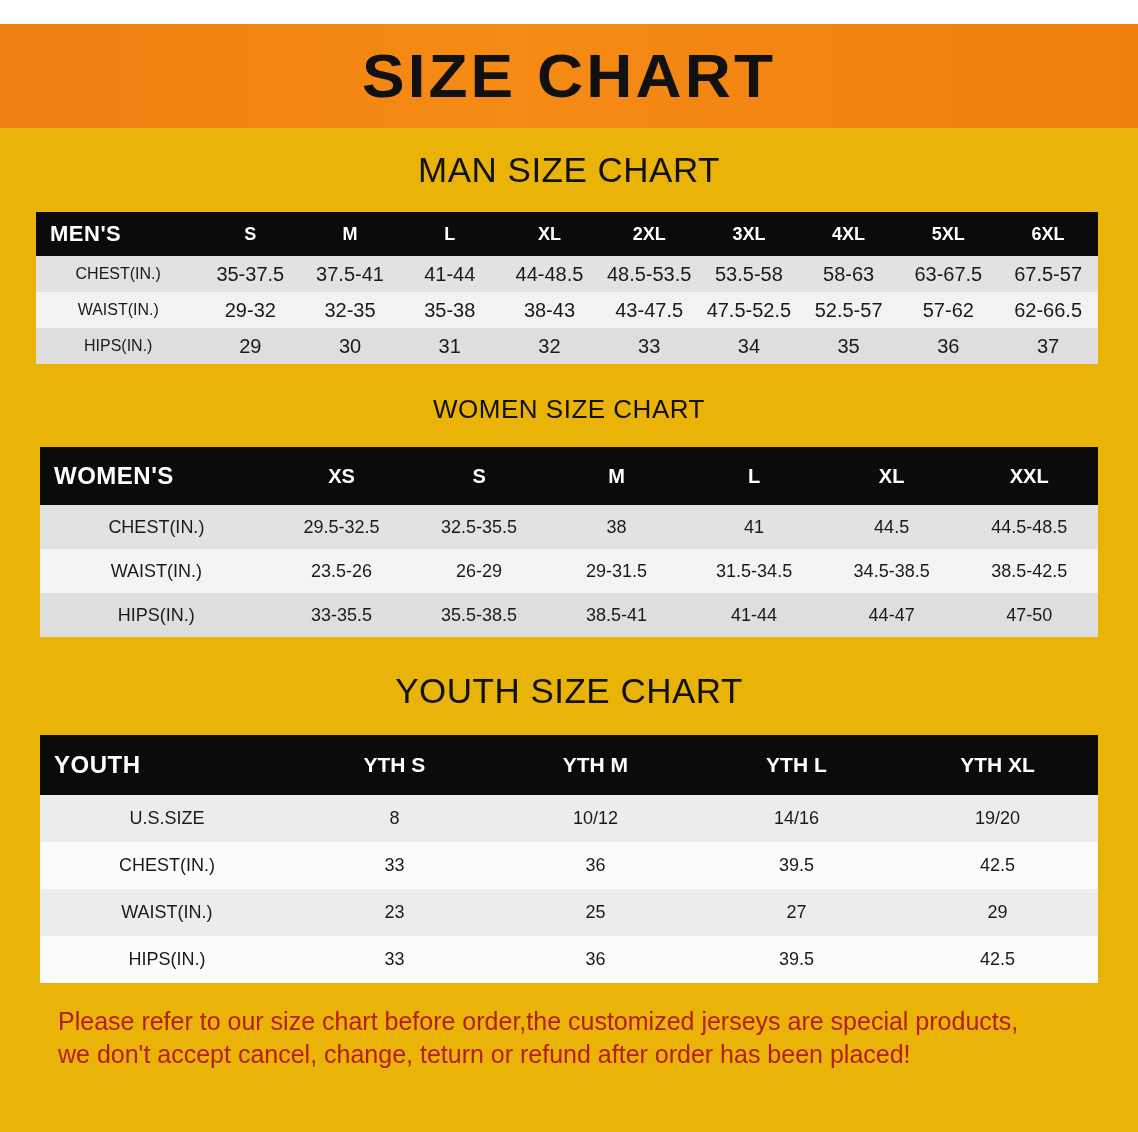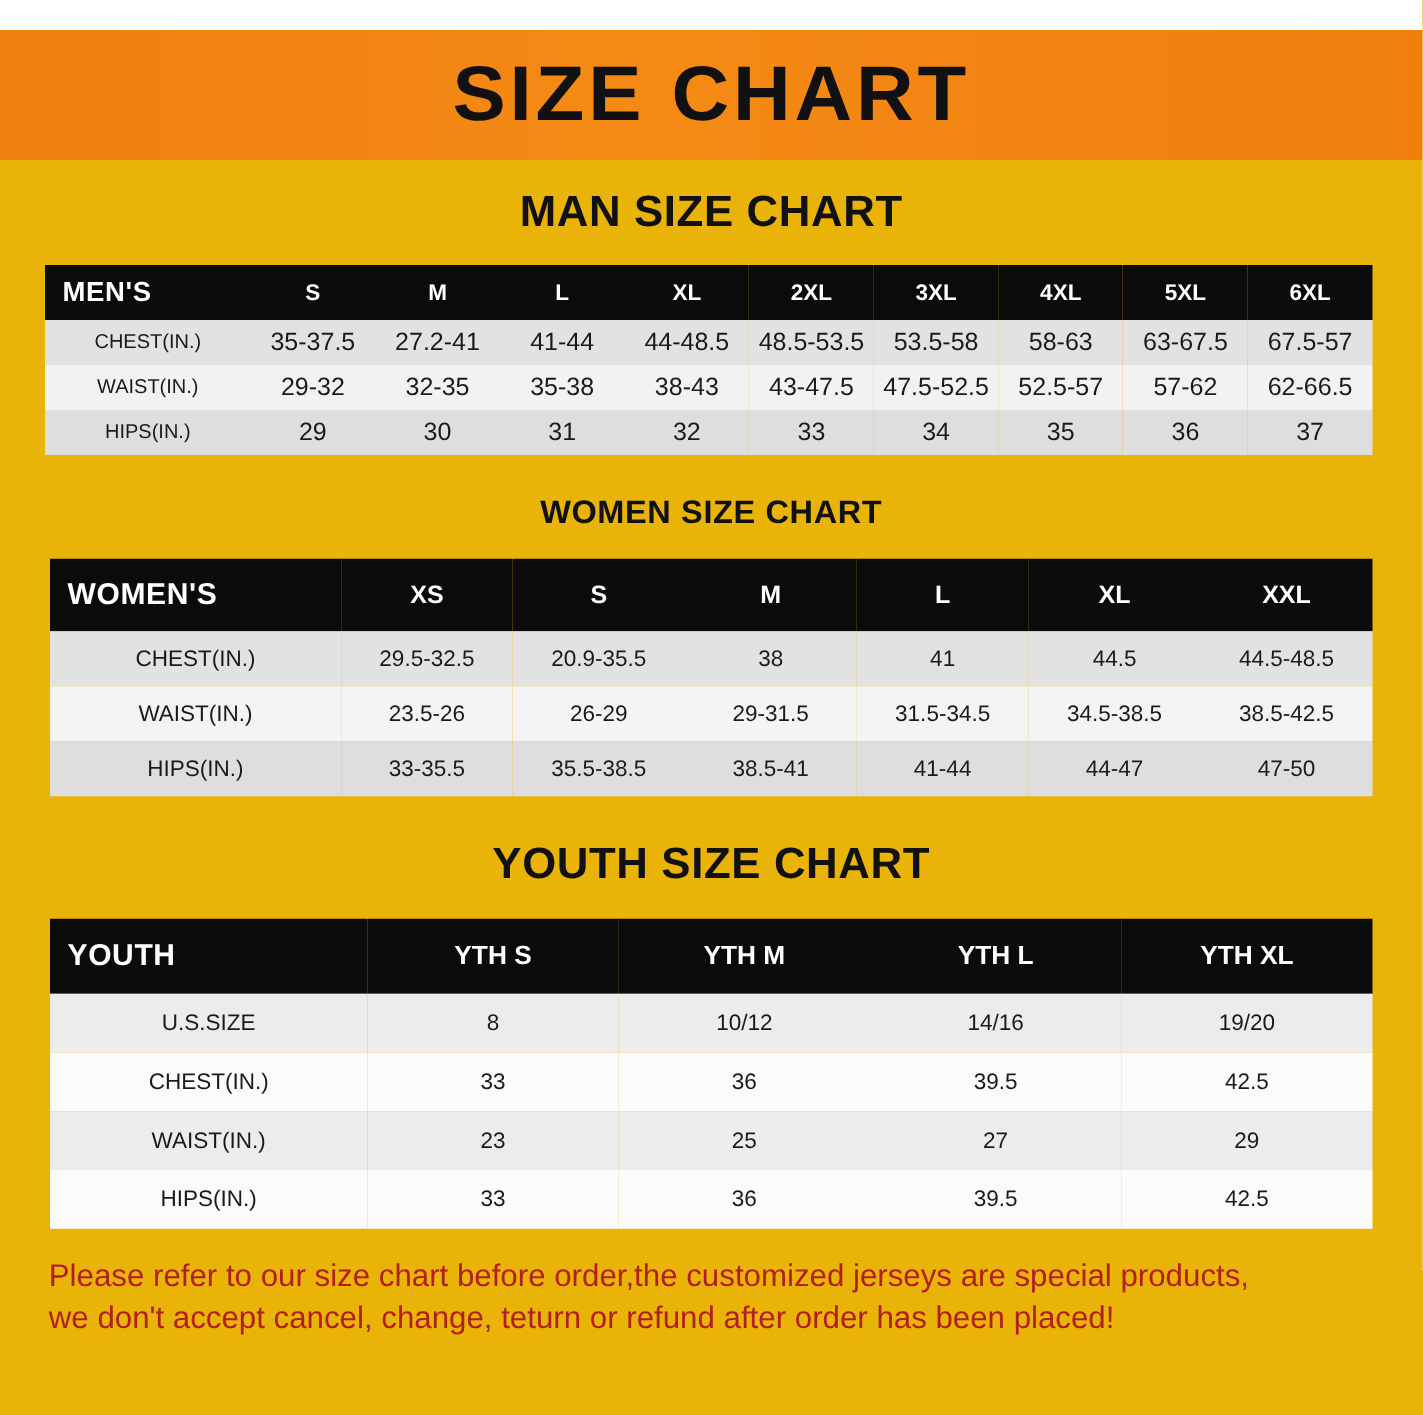--- a/index.html
+++ b/index.html
@@ -36,21 +36,21 @@
     font-size: 62px;
     letter-spacing: 3px;
     color: #111111;
     line-height: 1;
     transform: scaleX(1.03);
   }
 
   
   .section-title {
     text-align: center;
-    font-weight: bold;
+    font-weight: normal;
     color: #111111;
     letter-spacing: 0.5px;
   }
   .title-man {
     font-size: 35px;
     margin-top: 22px;
     margin-bottom: 0;
   }
   .title-women {
     font-size: 26px;
@@ -115,21 +115,21 @@
   #youth-table tbody tr:nth-child(odd) { background: #ececec; }
   #youth-table tbody tr:nth-child(even) { background: #fbfbfb; }
 
   .mt-men { margin-top: 22px; padding-left: 36px; }
   .mt-women { margin-top: 22px; }
   .mt-youth { margin-top: 24px; }
 
   
   .note {
     margin-top: 22px;
-    padding: 0 39px;
+    padding: 0 58px;
     color: #b2201d;
     font-size: 25px;
     line-height: 1.32;
     text-align: left;
     font-family: "Liberation Sans", sans-serif;
   }
   .note div { white-space: nowrap; }
 </style>
 </head>
 <body>
@@ -166,21 +166,21 @@
           <th>3XL</th>
           <th>4XL</th>
           <th>5XL</th>
           <th>6XL</th>
         </tr>
       </thead>
       <tbody>
         <tr>
           <td class="lead">CHEST(IN.)</td>
           <td>35-37.5</td>
-          <td>27.2-41</td>
+          <td>37.5-41</td>
           <td>41-44</td>
           <td>44-48.5</td>
           <td>48.5-53.5</td>
           <td>53.5-58</td>
           <td>58-63</td>
           <td>63-67.5</td>
           <td>67.5-57</td>
         </tr>
         <tr>
           <td class="lead">WAIST(IN.)</td>
@@ -230,21 +230,21 @@
           <th>M</th>
           <th>L</th>
           <th>XL</th>
           <th>XXL</th>
         </tr>
       </thead>
       <tbody>
         <tr>
           <td class="lead">CHEST(IN.)</td>
           <td>29.5-32.5</td>
-          <td>20.9-35.5</td>
+          <td>32.5-35.5</td>
           <td>38</td>
           <td>41</td>
           <td>44.5</td>
           <td>44.5-48.5</td>
         </tr>
         <tr>
           <td class="lead">WAIST(IN.)</td>
           <td>23.5-26</td>
           <td>26-29</td>
           <td>29-31.5</td>

